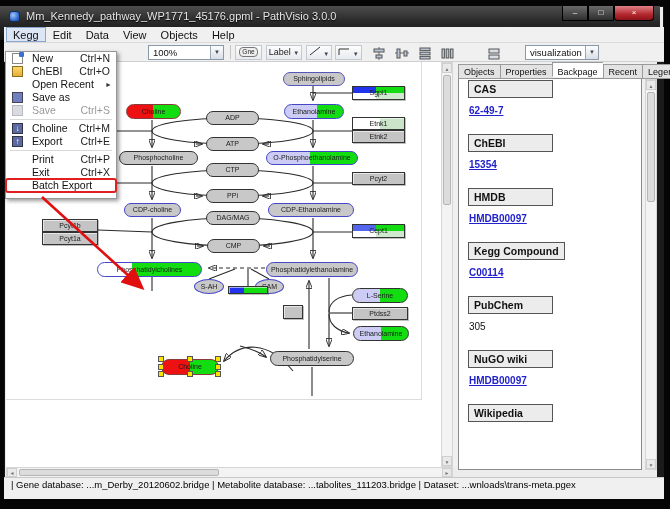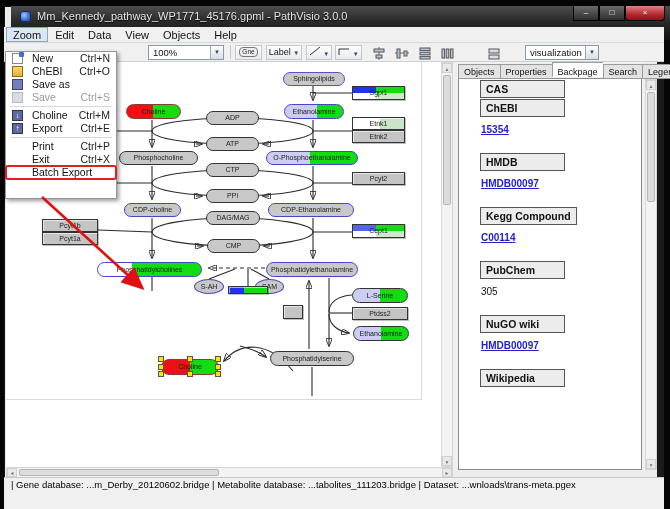--- a/index.html
+++ b/index.html
@@ -1,20 +1,20 @@
 <!DOCTYPE html>
 <html><head>
 <meta charset="utf-8">
 <style>
   html,body{margin:0;padding:0;background:#000;}
   *{box-sizing:border-box;font-family:"Liberation Sans",sans-serif;}
   .stage{position:relative;width:670px;height:509px;background:#050505;overflow:hidden;}
   .window{position:absolute;left:4px;top:6px;width:660px;height:486px;background:#ececec;border:1px solid #141414;}
   
-  .titlebar{position:absolute;left:11px;top:6px;width:660px;height:34px;background:linear-gradient(#4d4d4d,#2a2a2a 45%,#111);color:#e6e6e6;font-size:11px;line-height:21px;}
+  .titlebar{position:absolute;left:0;top:6px;width:660px;height:34px;background:linear-gradient(#4d4d4d,#2a2a2a 45%,#111);color:#e6e6e6;font-size:11px;line-height:21px;}
   .appicon{position:absolute;left:9px;top:5px;width:11px;height:11px;border-radius:3px;background:radial-gradient(circle at 35% 35%,#9ec6ff,#2b62c4 70%);border:1px solid #0d2f66;}
   .title-text{position:absolute;left:26px;top:0;white-space:nowrap;text-shadow:0 1px 1px #000;}
   .winbtns{position:absolute;right:6px;top:0;height:15px;display:flex;}
   .wbtn{width:26px;height:15px;background:linear-gradient(#6a6a6a,#2e2e2e);border:1px solid #000;border-top:none;color:#fff;font-size:8px;line-height:13px;text-align:center;}
   .wbtn.close{width:40px;background:linear-gradient(#e08187,#b3282f 60%,#8f1318);border-radius:0 0 4px 4px;}
   
   .menubar{position:absolute;left:4px;top:27px;width:660px;height:16px;background:#f0f0f0;border-bottom:1px solid #dadada;padding-left:2px;display:flex;}
   .mb-item{font-size:11px;line-height:14px;padding:1px 7px;color:#111;}
   .mb-item.open{background:#dde6f5;border:1px solid #89a7cf;padding:0 6px;}
   
@@ -73,26 +73,26 @@
   .ic-save-as{background:#6f7fc0;border:1px solid #445;}
   .ic-import,.ic-export{background:#5b6aa0;border:1px solid #334;color:#fff;font-size:8px;line-height:10px;text-align:center;}
   
   .sidebar{position:absolute;left:453px;top:62px;width:192px;height:405px;background:#f0f0f0;}
   .tabs{position:absolute;left:458px;top:64px;height:15px;display:flex;z-index:2;}
   .tab{font-size:9px;line-height:13px;padding:1px 5px;background:#e3e3e3;border:1px solid #9a9a9a;border-right:none;color:#111;}
   .tab:last-child{border-right:1px solid #9a9a9a;}
   .tab.active{background:#fff;position:relative;top:-2px;padding-top:3px;border-bottom:1px solid #fff;}
   .bp-panel{position:absolute;left:458px;top:78px;width:184px;height:392px;background:#fff;border:1px solid #8a8a8a;overflow:hidden;z-index:1;}
   .bp-heading{color:#1b75bb;font-weight:bold;font-size:12px;margin:17px 0 26px 9px;}
-  .bp-sec{margin-left:21px;}
+  .bp-sec{margin-left:9px;}
   .bp-head{display:inline-block;min-width:85px;background:#ececec;border:1px solid #555;font-weight:bold;font-size:10.5px;padding:2px 5px;color:#111;}
   .bp-link{display:block;font-size:10px;font-weight:bold;color:#2222cc;text-decoration:underline;margin:7px 0 17px 1px;}
   .bp-val{display:block;font-size:10px;color:#111;margin:7px 0 17px 1px;}
   
-  .statusbar{position:absolute;left:4px;top:477px;width:660px;height:33px;background:#f0f0f0;border-top:1px solid #c8c8c8;font-size:9.5px;line-height:14px;color:#000;padding-left:7px;white-space:nowrap;}
+  .statusbar{position:absolute;left:4px;top:477px;width:660px;height:22px;background:#f0f0f0;border-top:1px solid #c8c8c8;font-size:9.5px;line-height:14px;color:#000;padding-left:7px;white-space:nowrap;}
   .rightedge{position:absolute;left:657px;top:62px;width:7px;height:415px;background:#1b1b1b;}
   
   .redlayer{position:absolute;left:0;top:0;z-index:9;pointer-events:none;}
 </style>
 </head>
 <body>
 
 <div class="stage">
   <div class="window"></div>
 
@@ -100,21 +100,21 @@
     <span class="appicon"></span>
     <span class="title-text">Mm_Kennedy_pathway_WP1771_45176.gpml - PathVisio 3.0.0</span>
     <span class="winbtns">
       <span class="wbtn">–</span>
       <span class="wbtn">□</span>
       <span class="wbtn close">×</span>
     </span>
   </div>
 
   <div class="menubar" id="menubar">
-      <div class="mb-item open">Zoom</div>
+      <div class="mb-item open">Kegg</div>
       <div class="mb-item">Edit</div>
       <div class="mb-item">Data</div>
       <div class="mb-item">View</div>
       <div class="mb-item">Objects</div>
       <div class="mb-item">Help</div>
     </div>
 
   <div class="toolbar">
     <span class="tb-label" style="left:131px;margin-left:35px;">Zoom:</span>
     <span class="combo" style="left:144px;width:76px;">
@@ -335,26 +335,26 @@
     <span class="sb-arrow" style="left:0;top:0;width:10px;height:9px;line-height:9px;">◄</span>
     <span class="sb-thumb" style="left:12px;top:1px;width:200px;height:7px;"></span>
     <span class="sb-arrow" style="right:0;top:0;width:10px;height:9px;line-height:9px;">►</span>
   </div>
 
   <div class="sidebar"></div>
   <div class="tabs" id="sidebar-tabs">
       <div class="tab">Objects</div>
       <div class="tab">Properties</div>
       <div class="tab active">Backpage</div>
-      <div class="tab">Search</div>
+      <div class="tab">Recent</div>
       <div class="tab">Legend</div>
     </div>
   <div class="bp-panel">
     <div id="bp-sections">
-        <div class="bp-sec"><div class="bp-head">CAS</div></div>
+        <div class="bp-sec"><div class="bp-head">CAS</div><a class="bp-link" href="#">62-49-7</a></div>
         <div class="bp-sec"><div class="bp-head">ChEBI</div><a class="bp-link" href="#">15354</a></div>
         <div class="bp-sec"><div class="bp-head">HMDB</div><a class="bp-link" href="#">HMDB00097</a></div>
         <div class="bp-sec"><div class="bp-head">Kegg Compound</div><a class="bp-link" href="#">C00114</a></div>
         <div class="bp-sec"><div class="bp-head">PubChem</div><span class="bp-val">305</span></div>
         <div class="bp-sec"><div class="bp-head">NuGO wiki</div><a class="bp-link" href="#">HMDB00097</a></div>
         <div class="bp-sec"><div class="bp-head">Wikipedia</div></div>
       </div>
 
   </div>
   <div class="vscroll" style="left:645px;top:79px;height:391px;">
@@ -364,20 +364,21 @@
   </div>
   <div class="rightedge"></div>
 
   <div class="statusbar">
     <span>| Gene database: ...m_Derby_20120602.bridge | Metabolite database: ...tabolites_111203.bridge | Dataset: ...wnloads\trans-meta.pgex</span>
   </div>
 
   <div class="filemenu" id="file-menu">
       <div class="fm-row"><span class="mi ic-new-file"></span><span class="lb">New</span><span class="sc">Ctrl+N</span></div>
       <div class="fm-row"><span class="mi ic-open-folder"></span><span class="lb">ChEBI</span><span class="sc">Ctrl+O</span></div>
+      <div class="fm-row"><span class="lb">Open Recent</span><span class="sub">►</span></div>
       <div class="fm-row"><span class="mi ic-save-as"></span><span class="lb">Save as</span></div>
       <div class="fm-row disabled"><span class="mi ic-save"></span><span class="lb">Save</span><span class="sc">Ctrl+S</span></div>
       <div class="fm-sep"></div>
       <div class="fm-row"><span class="mi ic-import">↓</span><span class="lb">Choline</span><span class="sc">Ctrl+M</span></div>
       <div class="fm-row"><span class="mi ic-export">↑</span><span class="lb">Export</span><span class="sc">Ctrl+E</span></div>
       <div class="fm-sep"></div>
       <div class="fm-row"><span class="lb">Print</span><span class="sc">Ctrl+P</span></div>
       <div class="fm-row"><span class="lb">Exit</span><span class="sc">Ctrl+X</span></div>
       <div class="fm-row highlighted"><span class="lb">Batch Export</span></div>
     </div>

